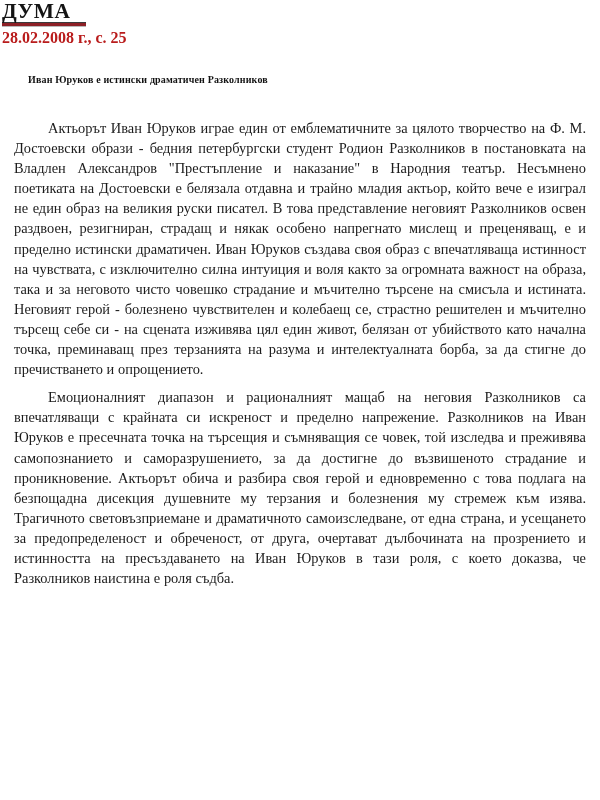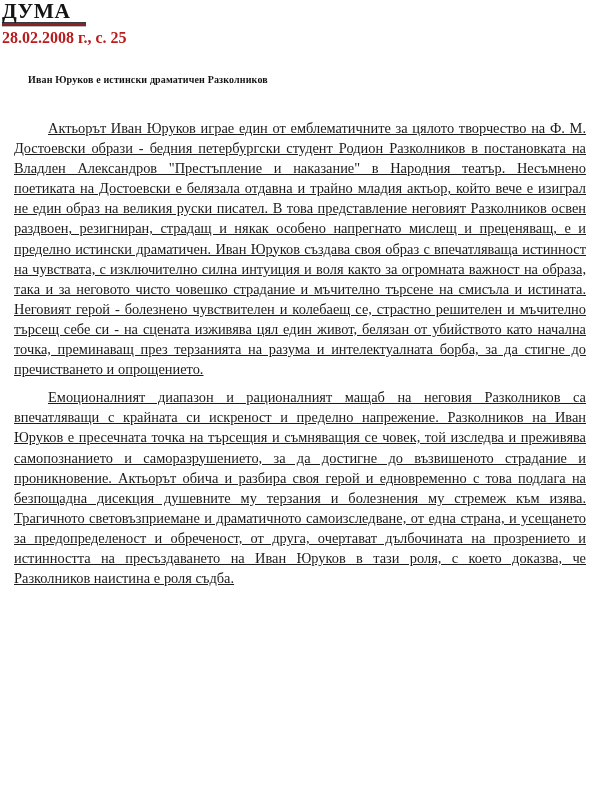--- a/index.html
+++ b/index.html
@@ -97,21 +97,20 @@
     margin: 0;
     text-align: justify;
     text-justify: inter-word;
     text-indent: 34px;
     font-family: "Liberation Serif", "DejaVu Serif", serif;
     font-size: 14.4px;
     line-height: 20.1px;
     color: #1b1b1b;
     hyphens: none;
     word-spacing: 0.1px;
-    text-decoration: underline;
   }
   .article p + p {
     margin-top: 8px;
   }
 </style>
 </head>
 <body>
 
 <div class="page">
 

